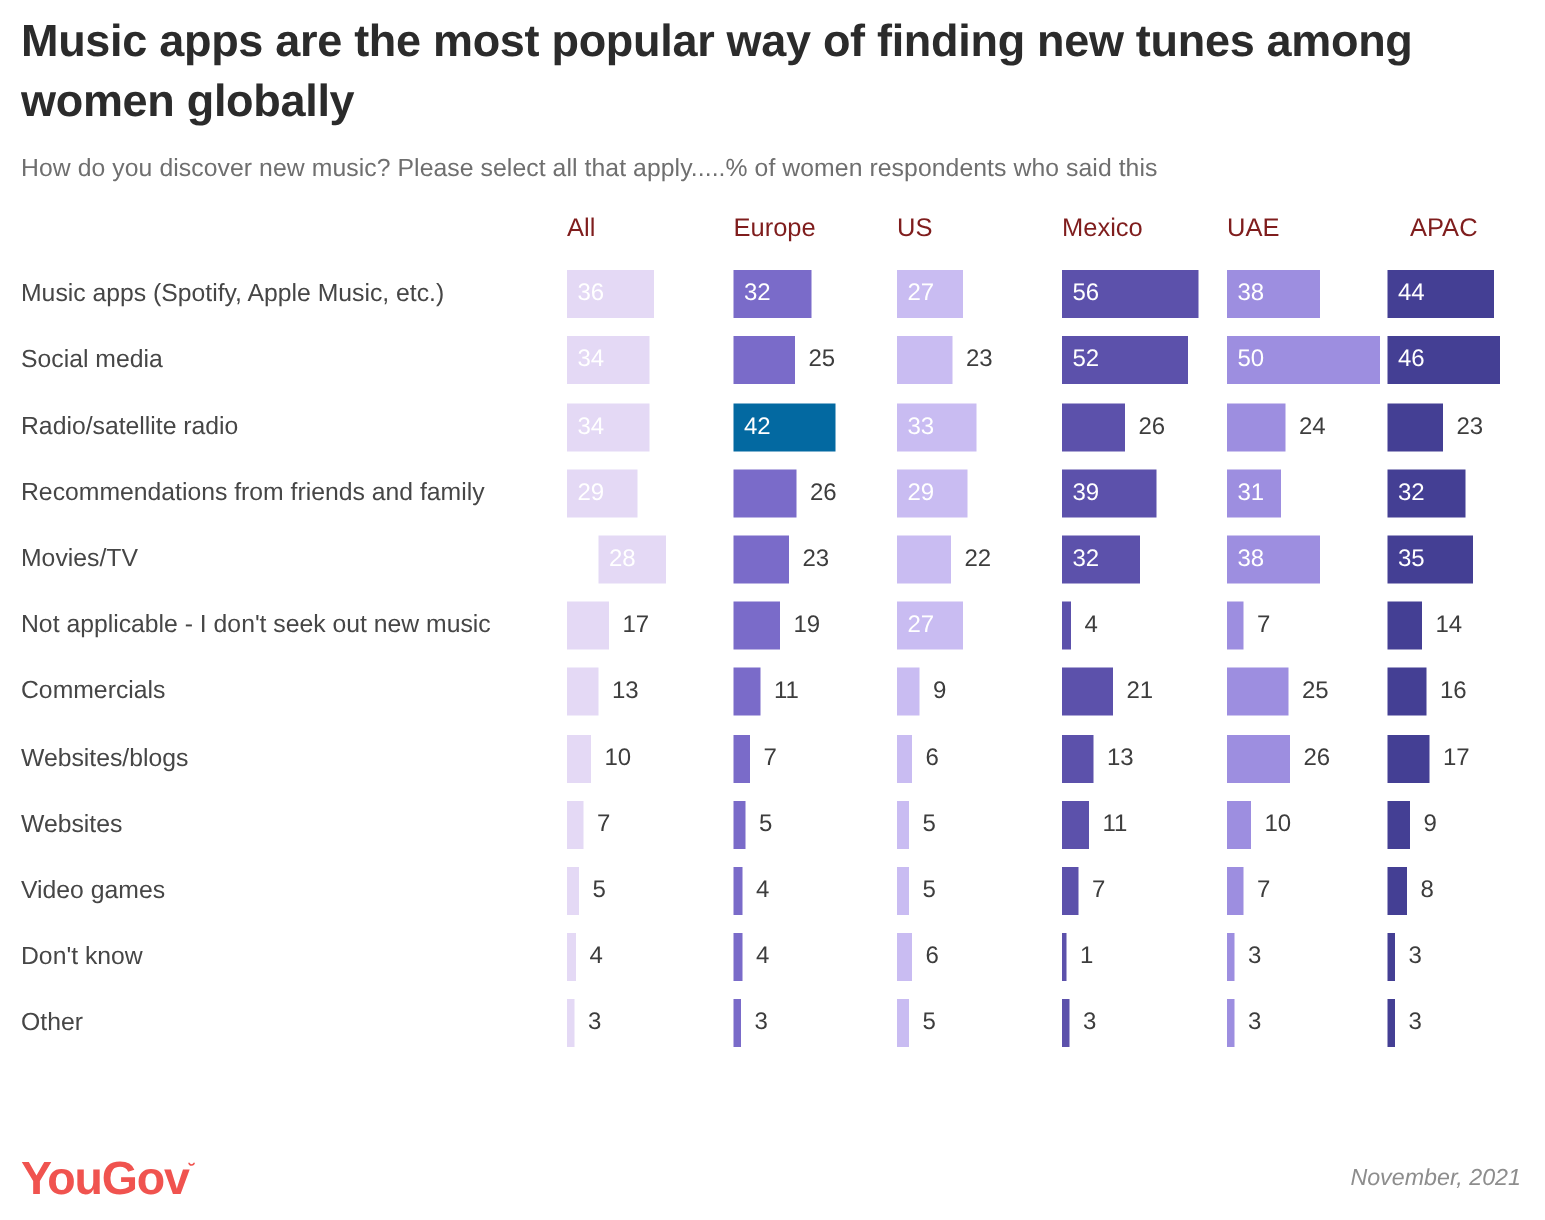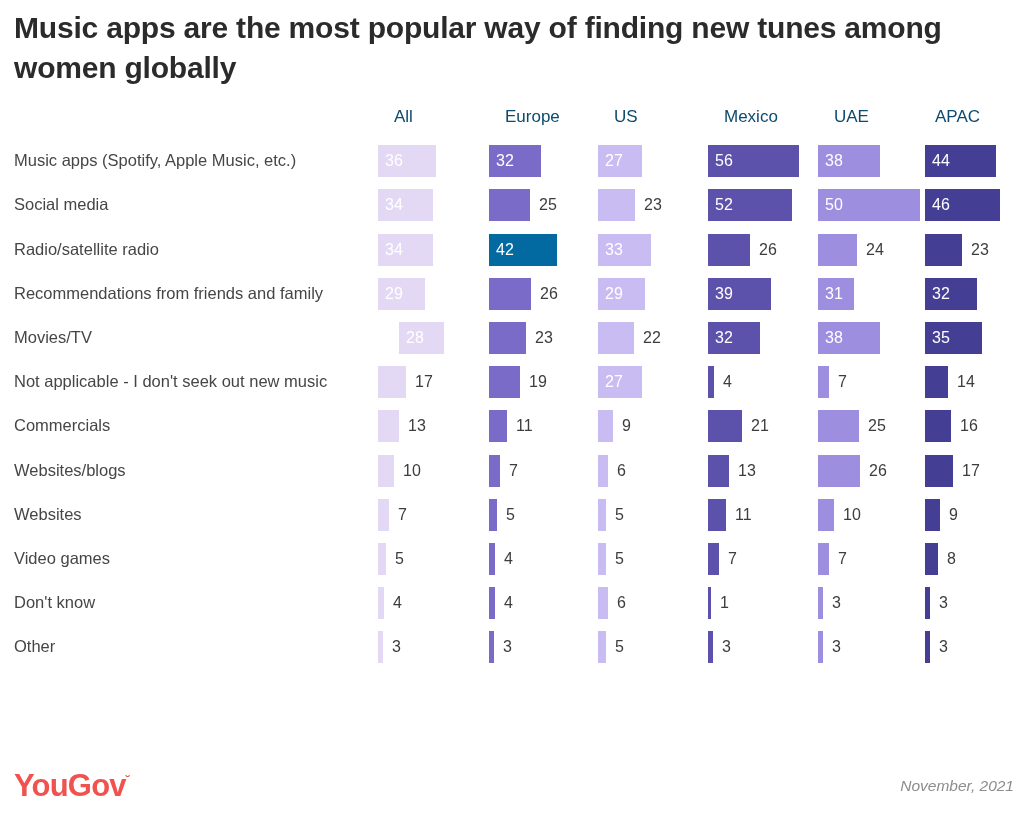--- a/index.html
+++ b/index.html
@@ -50,23 +50,22 @@
     height: 585px;
   }
   .col-headers {
     position: relative;
     height: 26px;
   }
   .col-header {
     position: absolute;
     top: 0;
     font-size: 17px;
-    color: #0c4a6e;
+    color: #7f1d1d;
     white-space: nowrap;
-    margin-left: 16px;
   }
 
   .rows {
     position: relative;
     margin-top: 6px;
   }
   .row {
     position: relative;
     height: 44.2px;
   }
@@ -141,29 +140,30 @@
     font-style: italic;
     margin-left: 32px;
   }
 </style>
 </head>
 <body>
 
 <div class="page">
 
   <h1 class="chart-title">Music apps are the most popular way of finding new tunes among women globally</h1>
+  <p class="chart-subtitle">How do you discover new music? Please select all that apply.....% of women respondents who said this</p>
 
   <div class="plot">
     <div class="col-headers" id="col-headers">
         <div class="col-header" style="left: 364px;">All</div>
         <div class="col-header" style="left: 475px;">Europe</div>
         <div class="col-header" style="left: 584px;">US</div>
         <div class="col-header" style="left: 694px;">Mexico</div>
         <div class="col-header" style="left: 804px;">UAE</div>
-        <div class="col-header" style="left: 905px;">APAC</div>
+        <div class="col-header" style="left: 926px;">APAC</div>
       </div>
     <div class="rows" id="rows">
         <div class="row">
           <div class="row-label">Music apps (Spotify, Apple Music, etc.)</div>
           <div class="cell" style="left: 364px;">
             <div class="bar" style="width: 58px; background: rgb(228, 217, 245);">
               <span class="bar-value-in">36</span>
             </div>
           </div>
           <div class="cell" style="left: 475px;">

